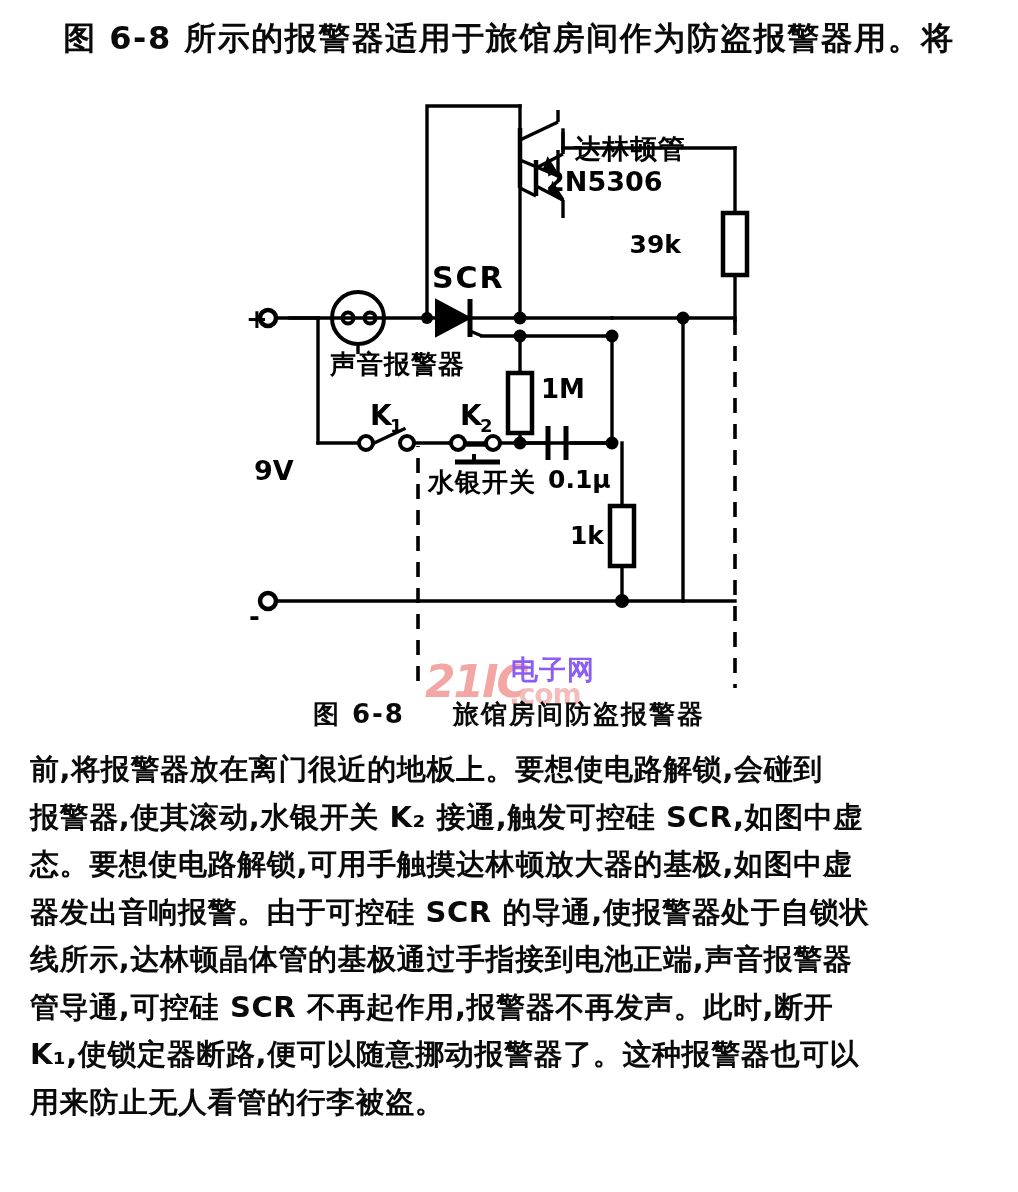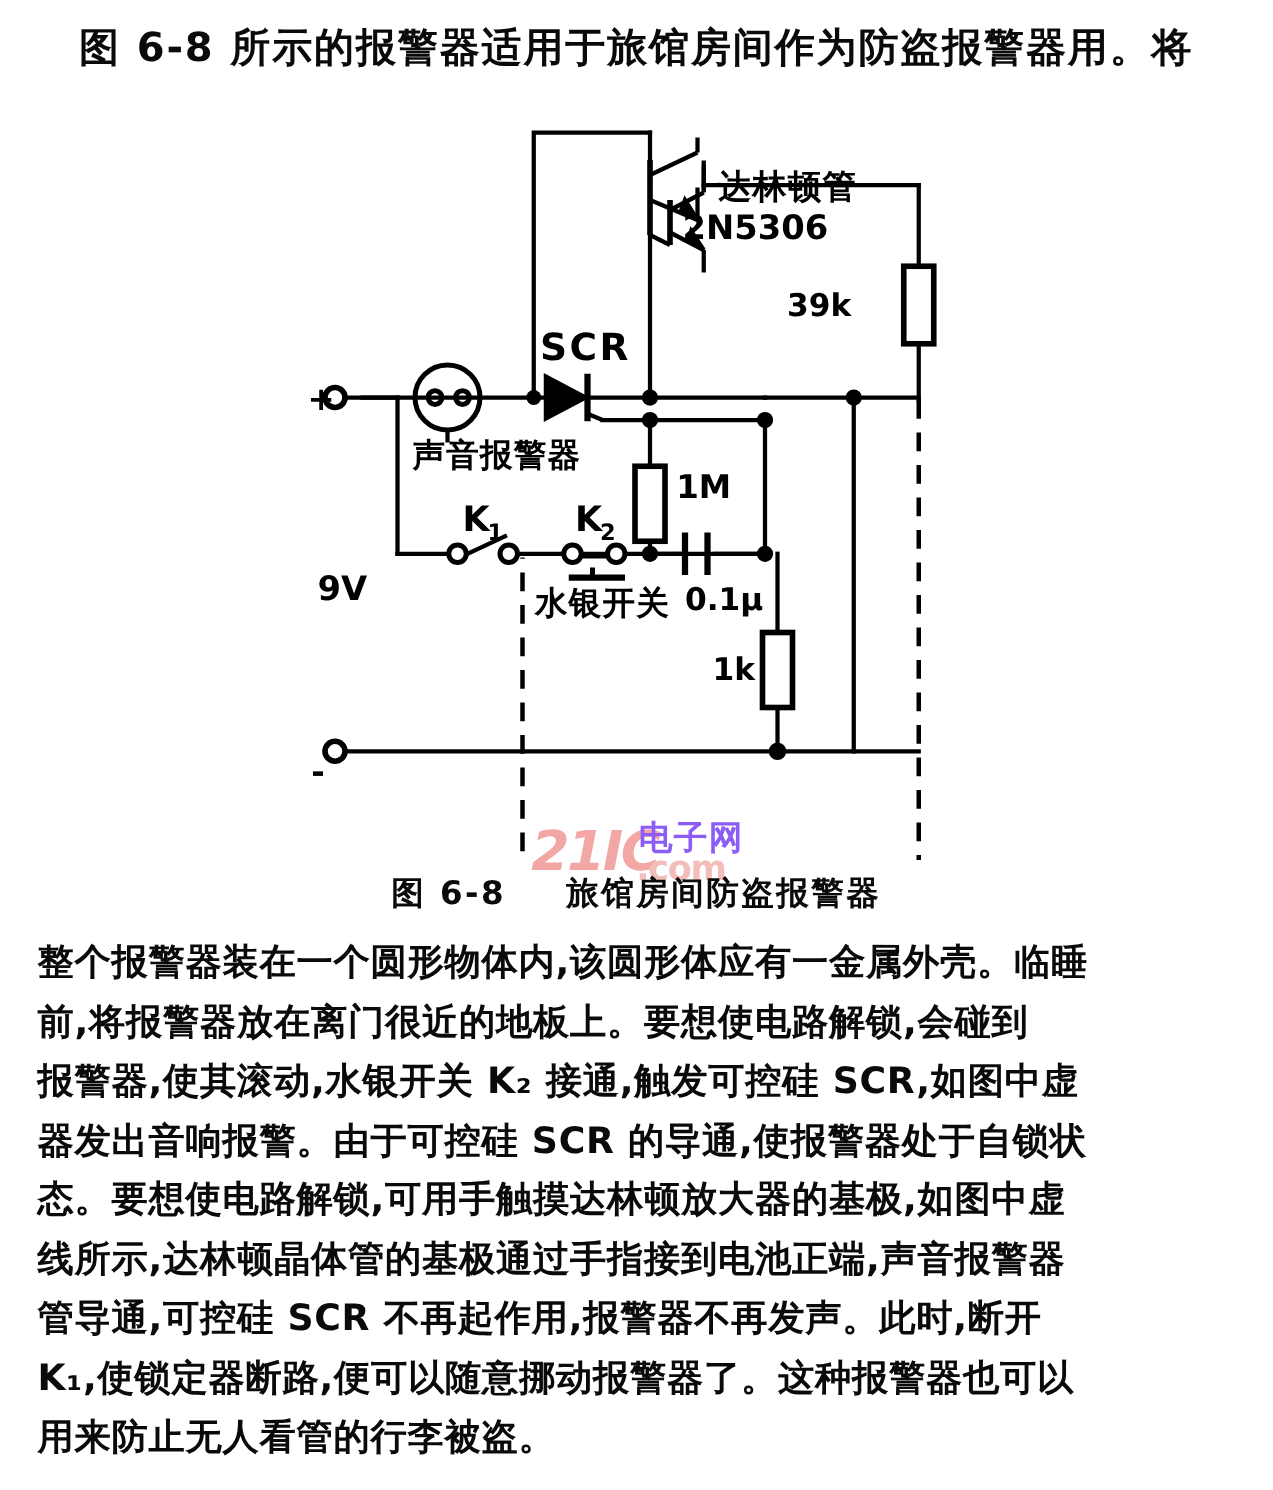--- a/index.html
+++ b/index.html
@@ -255,24 +255,23 @@
     </div>
   </div>
 
   <div class="caption">
     <span>图 6-8</span>
     <span class="gap"></span>
     <span>旅馆房间防盗报警器</span>
   </div>
 
   <div class="body-text">
-    <span class="ln">整个报警器装在一个圆形物体内,该圆形体应有一金属外壳。临睡</span>
     <span class="ln">前,将报警器放在离门很近的地板上。要想使电路解锁,会碰到</span>
     <span class="ln">报警器,使其滚动,水银开关 K₂ 接通,触发可控硅 SCR,如图中虚</span>
+    <span class="ln">态。要想使电路解锁,可用手触摸达林顿放大器的基极,如图中虚</span>
     <span class="ln">器发出音响报警。由于可控硅 SCR 的导通,使报警器处于自锁状</span>
-    <span class="ln">态。要想使电路解锁,可用手触摸达林顿放大器的基极,如图中虚</span>
     <span class="ln">线所示,达林顿晶体管的基极通过手指接到电池正端,声音报警器</span>
     <span class="ln">管导通,可控硅 SCR 不再起作用,报警器不再发声。此时,断开</span>
     <span class="ln">K₁,使锁定器断路,便可以随意挪动报警器了。这种报警器也可以</span>
     <span class="ln">用来防止无人看管的行李被盗。</span>
   </div>
 
 </div>
 
 </body></html>

